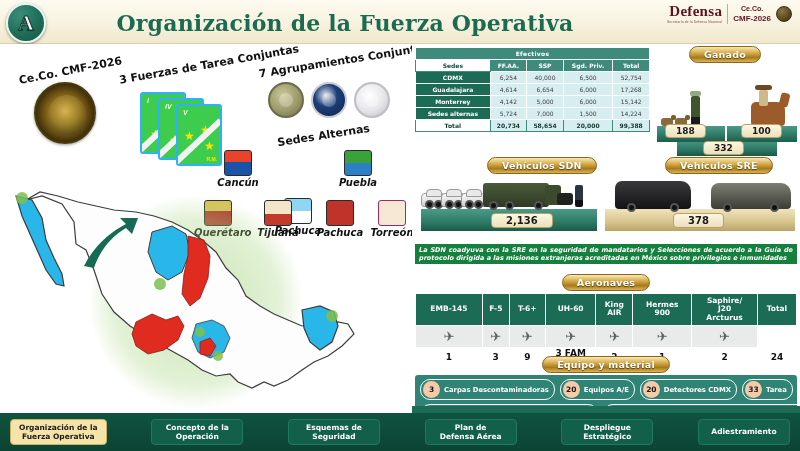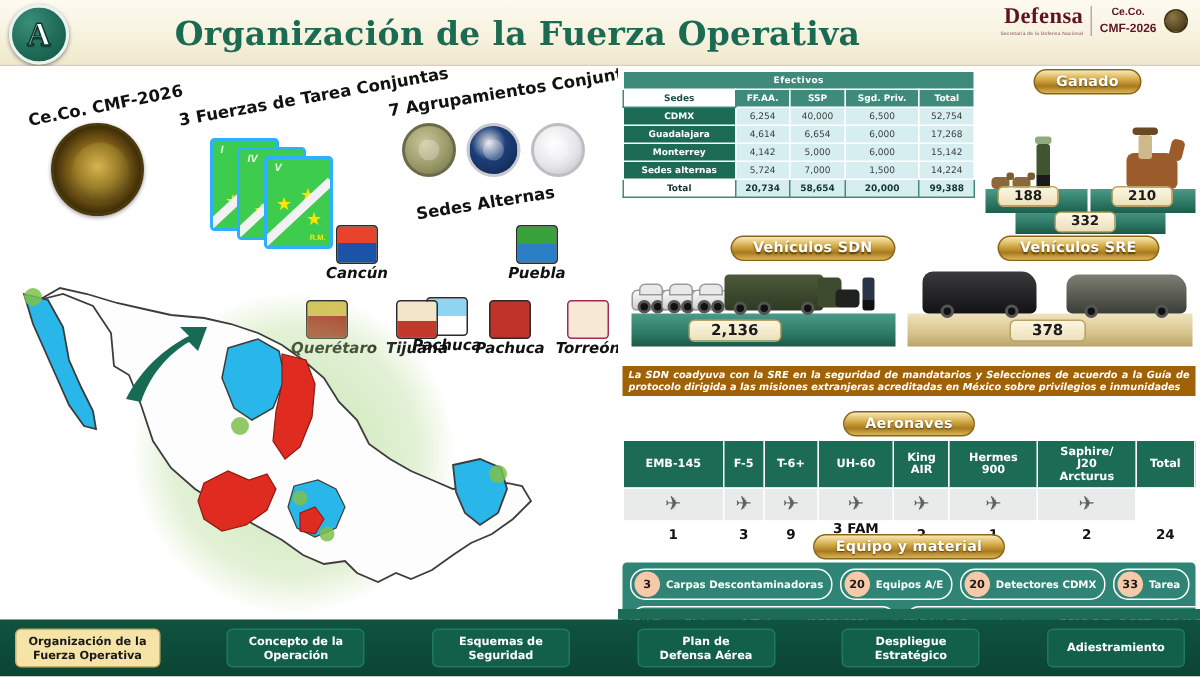--- a/index.html
+++ b/index.html
@@ -187,39 +187,39 @@
   .veh-plat-sdn { position:absolute; left:6px; top:52px; width:176px; height:22px;
     background:linear-gradient(to bottom,#4b9a88 0%,#2d7a66 60%,#1a5a48 100%); }
   .veh-plat-sre { position:absolute; left:190px; top:52px; width:190px; height:22px;
     background:linear-gradient(to bottom,#f0e3bd 0%,#d7c48c 60%,#b9a368 100%); }
   .veh-num {
     position:absolute; top:56px; padding:1px 14px; border-radius:4px;
     background:linear-gradient(to bottom,#fdf7e2,#ece0bb);
     border:1px solid #b9a268; color:#1b1b1b; font-weight:bold; font-size:10px;
     font-family:"DejaVu Sans", sans-serif;
   }
-  .veh-num-sdn { left:44px; } .veh-num-sre { left:258px; }
+  .veh-num-sdn { left:76px; } .veh-num-sre { left:258px; }
   .car-sm { position:absolute; width:26px; height:14px; background:linear-gradient(#fafafa,#cfcfcf);
             border:1px solid #9a9a9a; border-radius:4px 6px 3px 3px; top:36px;}
   .car-sm::after{content:"";position:absolute;left:4px;top:-5px;width:14px;height:6px;background:#e9e9e9;border:1px solid #9a9a9a;border-radius:4px 4px 0 0;}
   .mil-truck { position:absolute; left:68px; top:26px; width:66px; height:24px;
      background:linear-gradient(#4c5a3b,#2e3a22); border-radius:3px;}
   .mil-truck::before{content:"";position:absolute;right:-12px;top:2px;width:16px;height:20px;background:#3d4a2e;border-radius:3px;}
   .moto { position:absolute; left:142px; top:36px; width:16px; height:12px; background:#20221f; border-radius:3px;}
   .guard { position:absolute; left:160px; top:28px; width:8px; height:22px;
      background:linear-gradient(to bottom,#2b3346 0 68%, #111 68% 100%); border-radius:2px;}
   .van { position:absolute; left:200px; top:24px; width:76px; height:28px;
      background:linear-gradient(#3a3a3d,#131315); border-radius:7px 10px 4px 4px;}
   .suv { position:absolute; left:296px; top:26px; width:80px; height:26px;
      background:linear-gradient(#7d7f74,#3b3d36); border-radius:8px 10px 4px 4px;}
   .wheel { position:absolute; bottom:-3px; width:9px; height:9px; background:#111; border-radius:50%; border:2px solid #555;}
 
   .veh-note {
     position:absolute; left:3px; top:200px; width:382px; padding:2px 4px;
-    background:#a16207; color:#ffffff; font-size:6.5px; font-weight:bold; font-style:italic;
+    background:#15803d; color:#ffffff; font-size:6.5px; font-weight:bold; font-style:italic;
     line-height:1.25; text-align:justify; font-family:"DejaVu Sans", sans-serif;
   }
 
   
   .aero-section { position:absolute; left:3px; top:228px; width:382px; }
   .aero-pill-wrap { text-align:center; }
   .tbl-aero { width:382px; border-collapse:collapse; margin-top:2px; }
   .tbl-aero th {
     background:#1c6b55; color:#fff; font-size:7.5px; font-weight:bold;
     border:1px solid #ffffff; padding:3px 1px; line-height:1.1;
@@ -456,21 +456,21 @@
       <div class="gold-pill">Ganado</div>
       <div class="plat plat-l"></div>
       <div class="plat plat-r"></div>
       <div class="plat-base"></div>
       <div class="dog dog1"></div>
       <div class="dog dog2"></div>
       <div class="soldier"></div>
       <div class="horse"></div>
       <div class="rider"></div>
       <div class="num-pill np-188">188</div>
-      <div class="num-pill np-140">210</div>
+      <div class="num-pill np-140">100</div>
       <div class="num-pill np-332">332</div>
     </div>
 
     <div class="veh-section">
       <div class="gold-pill veh-sdn-pill">Vehículos SDN</div>
       <div class="gold-pill veh-sre-pill">Vehículos SRE</div>
 
       <div class="veh-plat-sdn"></div>
       <div class="veh-plat-sre"></div>
 

